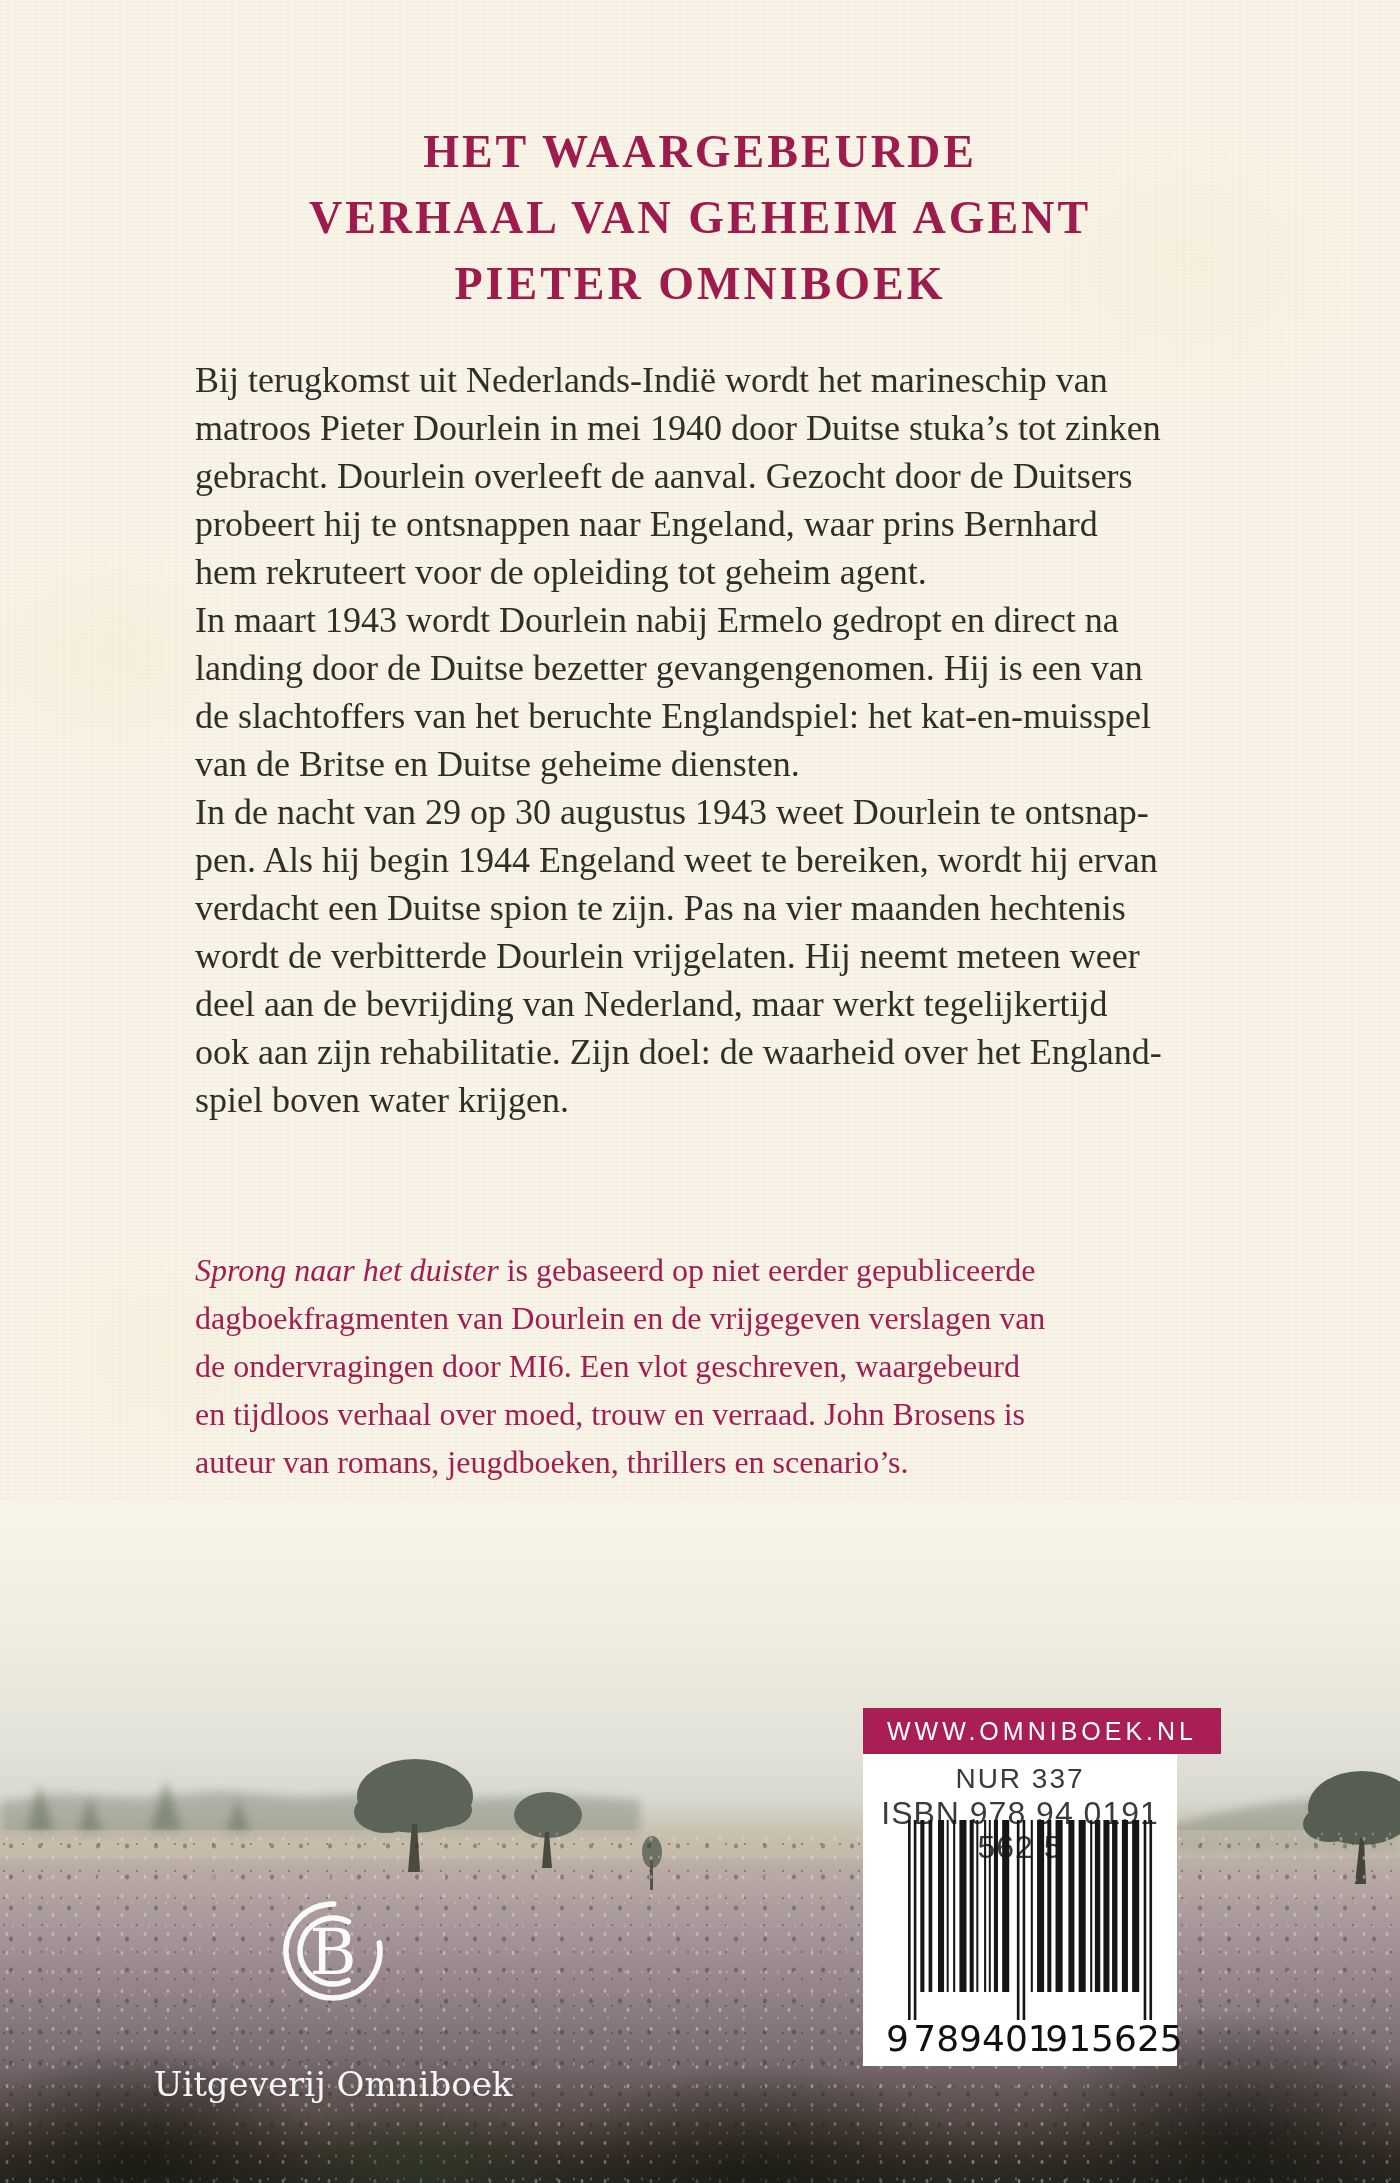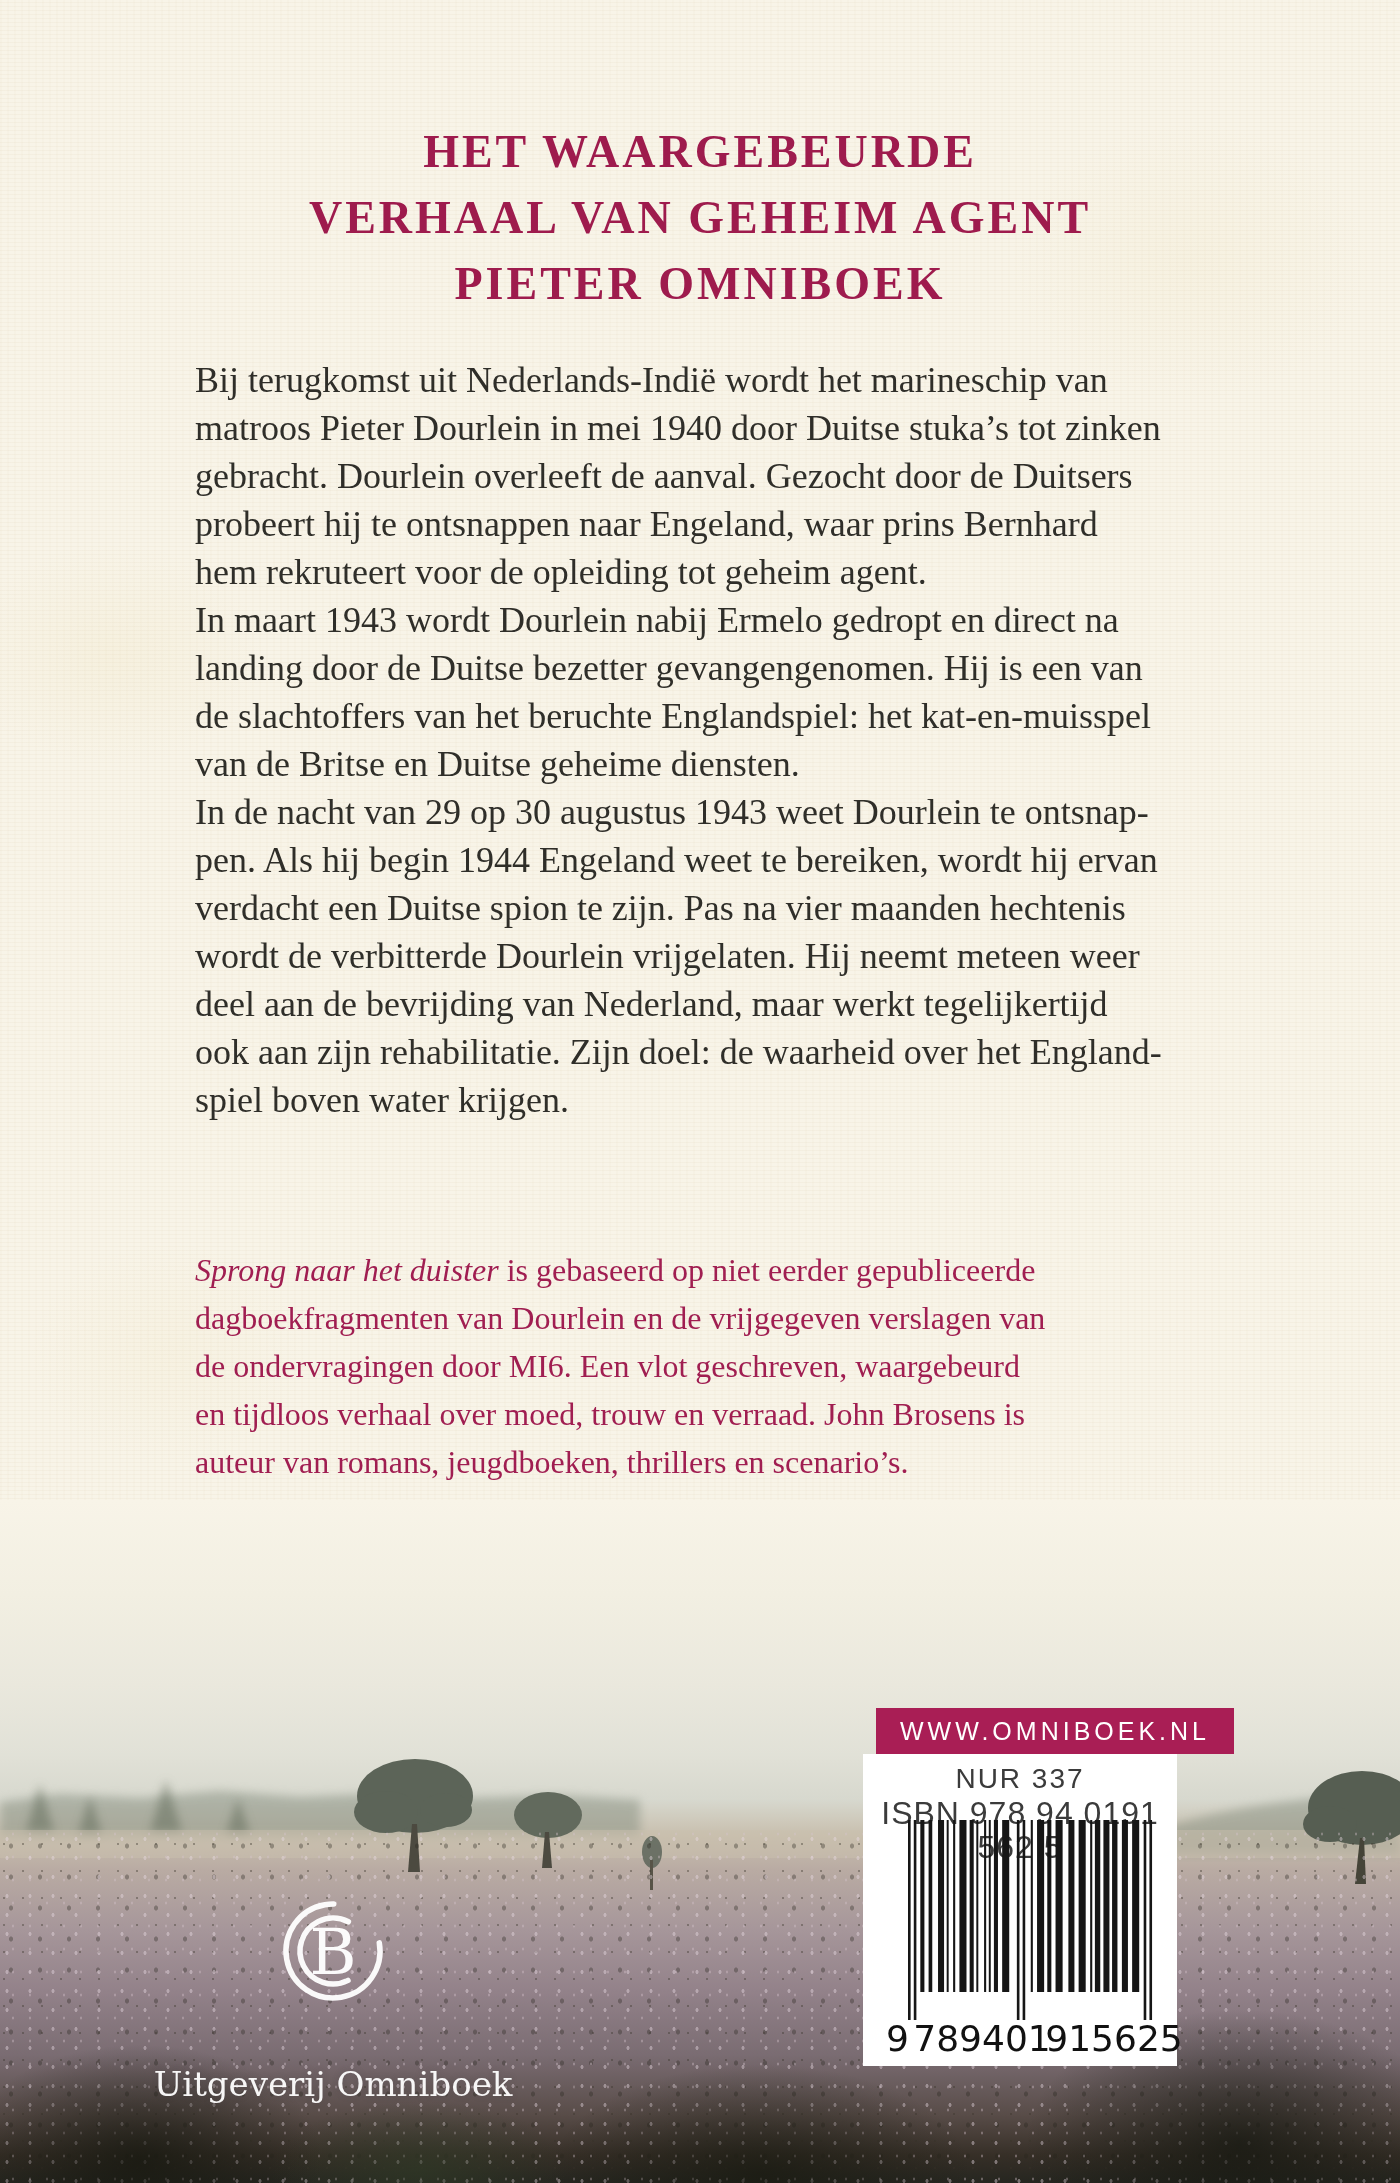--- a/index.html
+++ b/index.html
@@ -66,21 +66,21 @@
     position:absolute;left:123px;top:564px;width:420px;text-align:center;
     font-family:"DejaVu Serif",serif;font-size:34px;color:rgba(255,255,255,.95);
     text-shadow:0 0 6px rgba(60,55,60,.25);white-space:nowrap;
   }
 
   
   .site-banner{
     position:absolute;left:863px;top:208px;width:358px;height:46px;
     background:var(--banner_red,#a91e55);color:#fff;
     font-family:"Liberation Sans",sans-serif;font-size:25px;letter-spacing:4px;
-    display:flex;align-items:center;justify-content:center;white-space:nowrap;margin-left:13px;
+    display:flex;align-items:center;justify-content:center;white-space:nowrap;
   }
   .barcode-panel{
     position:absolute;left:863px;top:254px;width:314px;height:312px;background:#fff;
     font-family:"Liberation Sans",sans-serif;color:#3b3b3b;text-align:center;
   }
   .nur-code {margin-top:8px; font-size:28px;letter-spacing:2px;line-height:34px;}
   .isbn-code{font-size:32px;letter-spacing:1px;line-height:34px;}
   .ean-svg{position:absolute;left:19px;top:66px;width:300px;height:236px;}
   .ean-svg rect{fill:#161616;}
   .ean-svg text{font-family:"DejaVu Sans",sans-serif;font-size:36px;fill:#111;}

